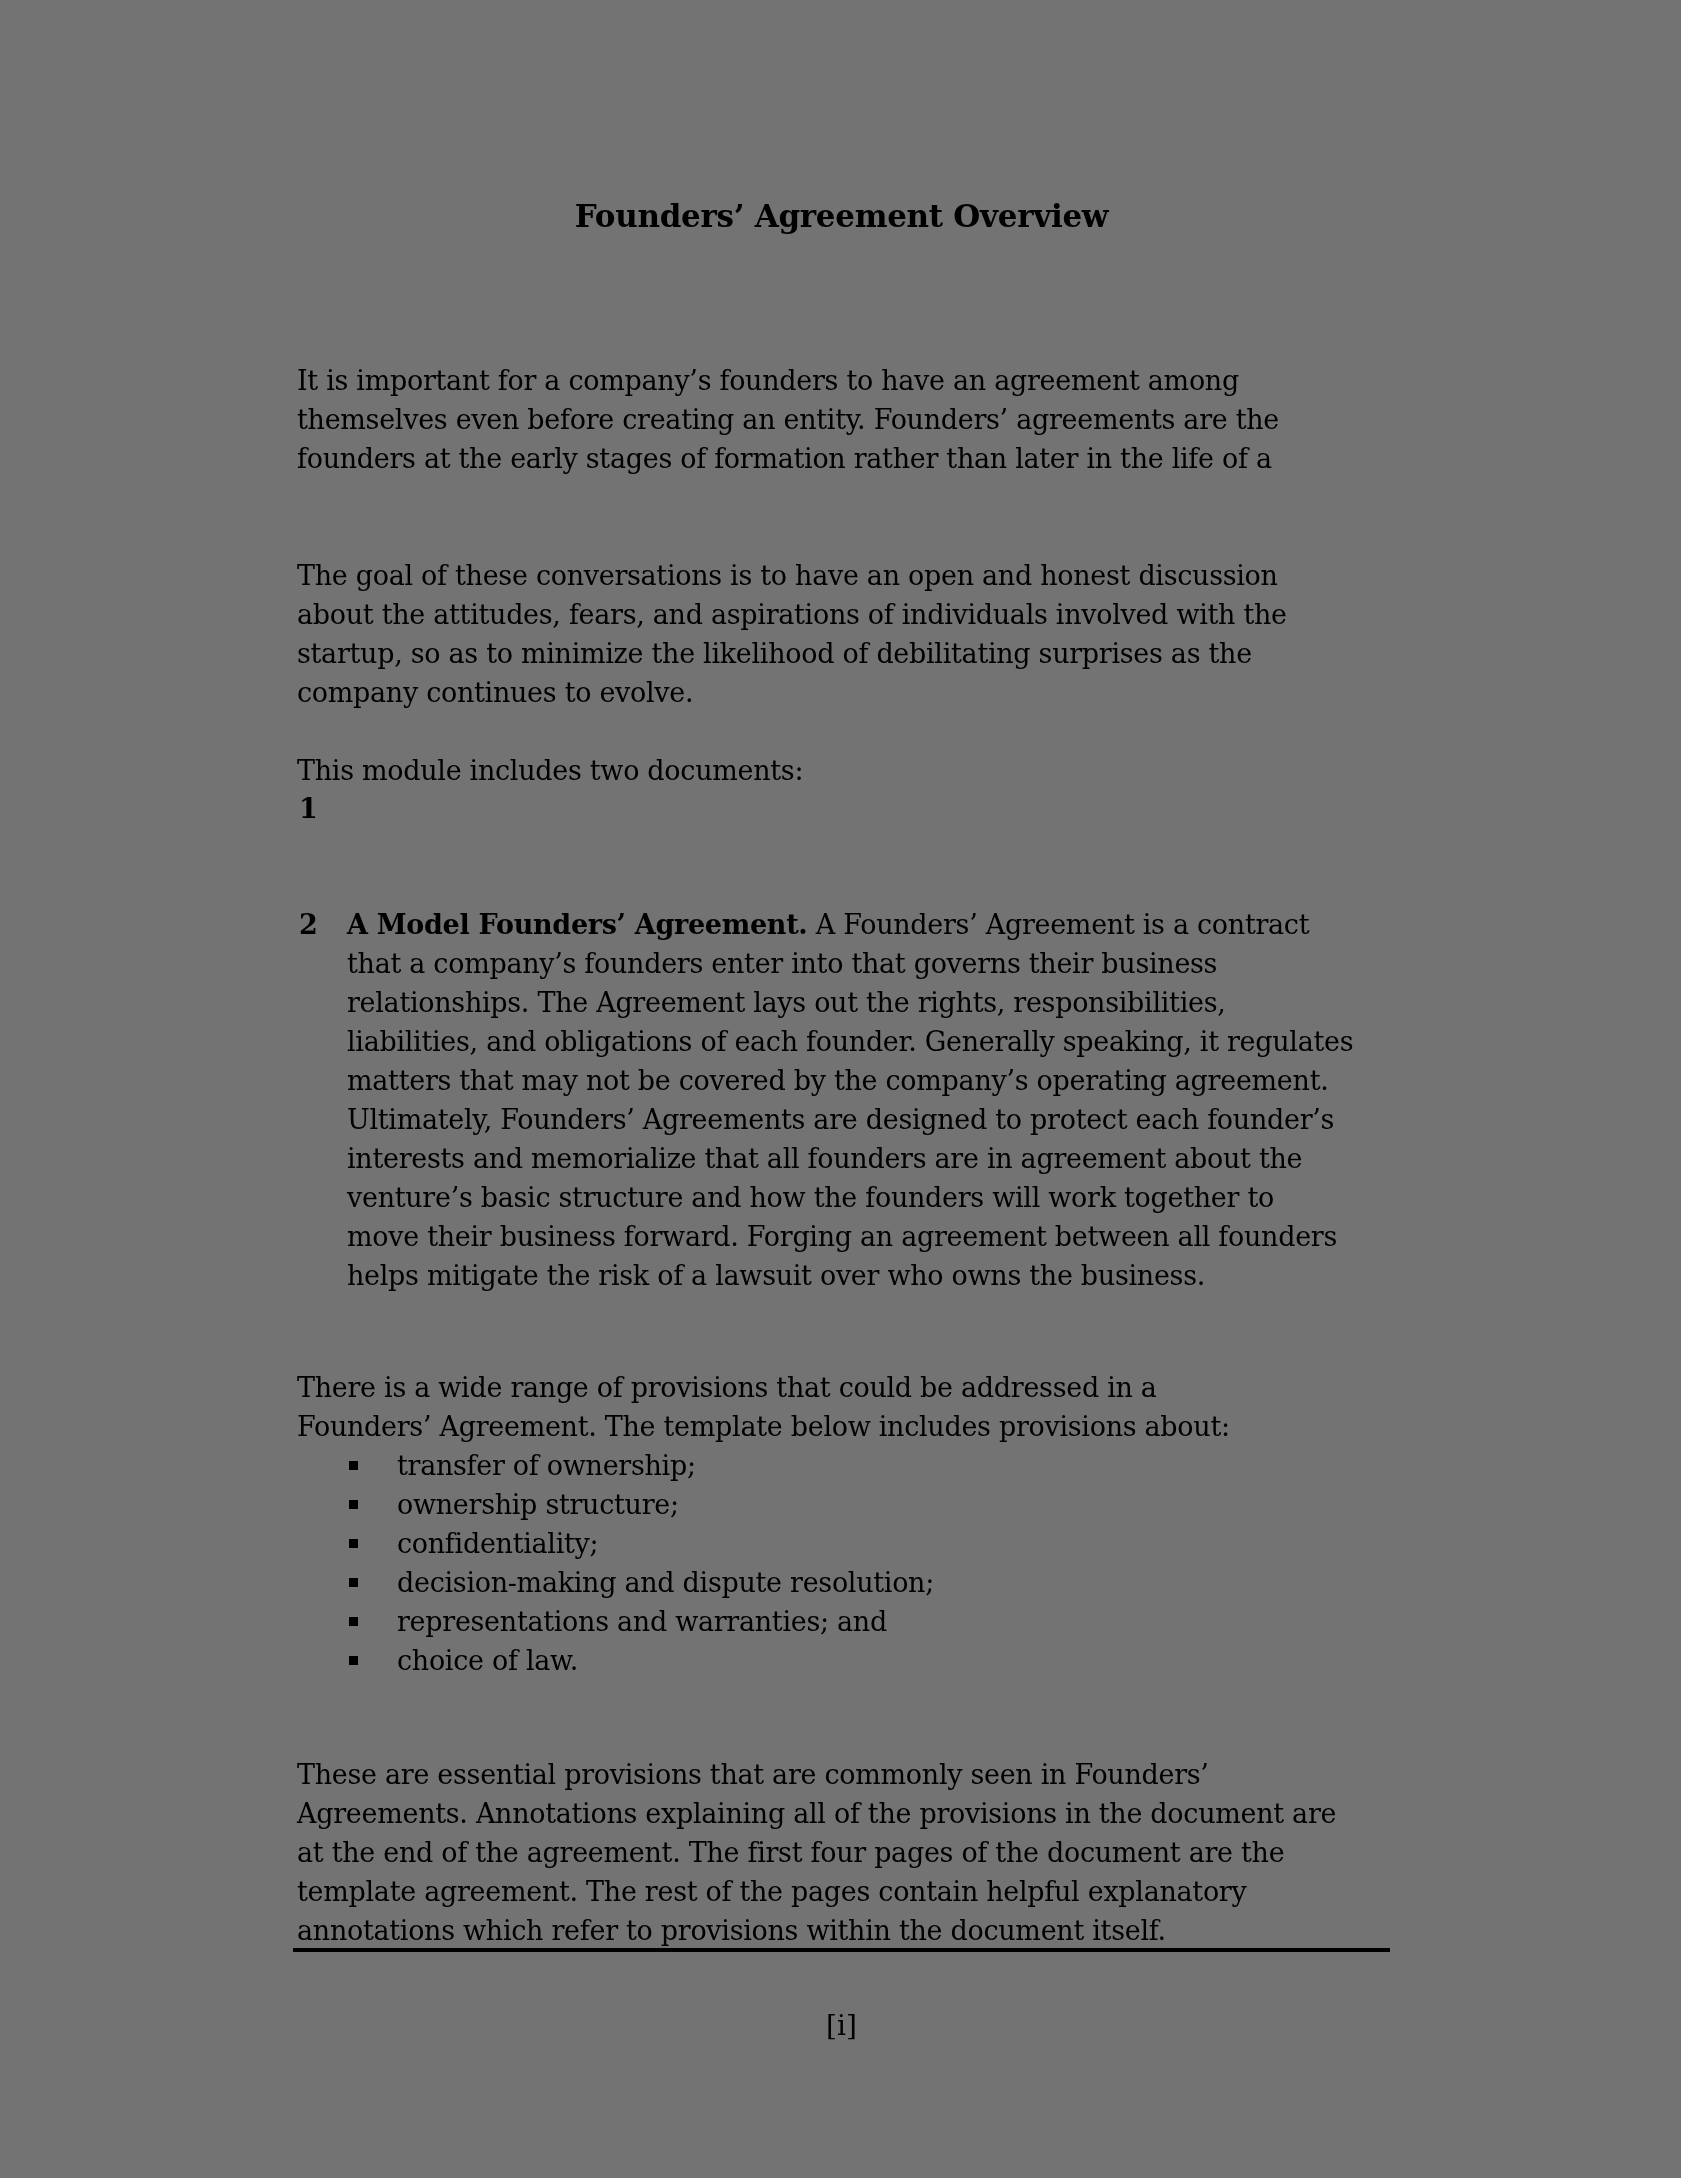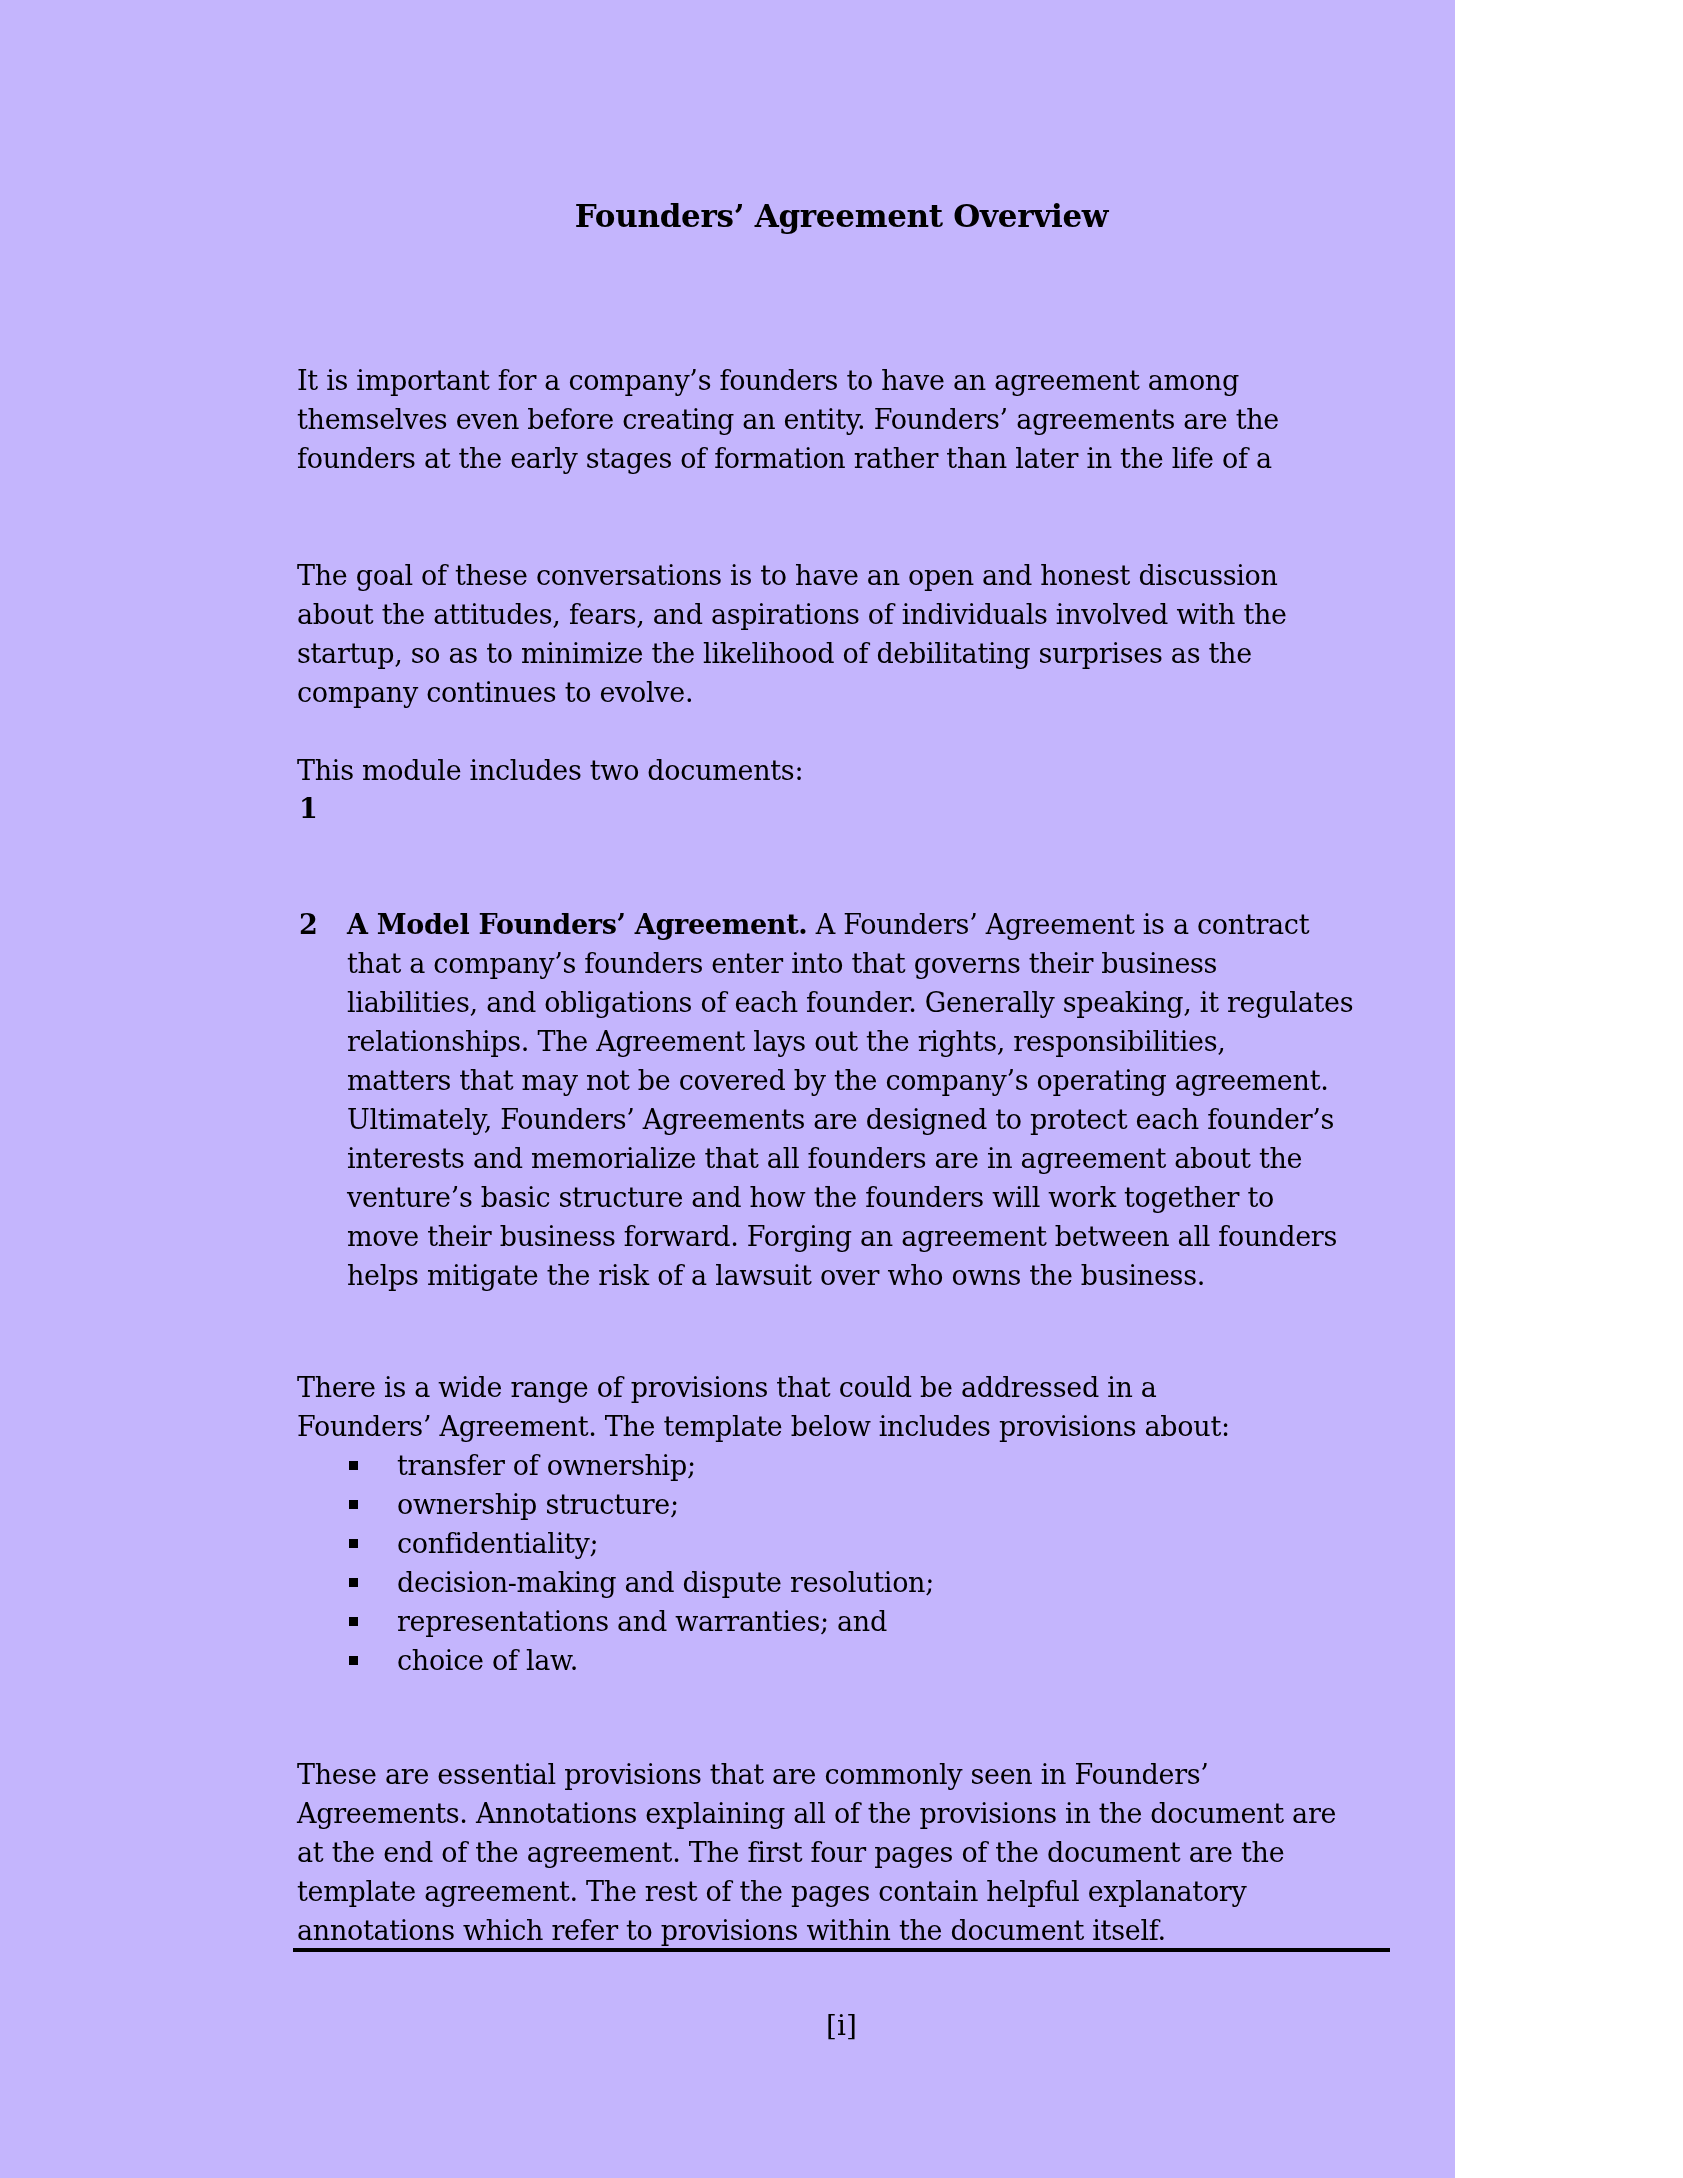--- a/index.html
+++ b/index.html
@@ -1,18 +1,18 @@
 <!DOCTYPE html>
 <html><head>
 <meta charset="utf-8">
 <style>
   html, body { margin: 0; padding: 0; background: #ffffff; }
   body { width: 1683px; height: 2178px; position: relative; overflow: hidden;
          font-family: "DejaVu Serif", "Liberation Serif", serif; color: #000; }
-  .page { position: absolute; left: 0; top: 0; width: 1455px; height: 2178px; background: #c4b5fd; }
+  .page { position: absolute; left: 0; top: 0; width: 1681px; height: 2178px; background: #737373; }
   .title { position: absolute; left: 0; width: 1683px; top: 194px; text-align: center;
            font-weight: bold; font-size: 31px; line-height: 44px; white-space: nowrap; letter-spacing: -0.3px; }
   .block { position: absolute; left: 297px; font-size: 27px; line-height: 39px; letter-spacing: -0.3px; margin-top: 38px; }
   .line { display: block; white-space: nowrap; height: 39px; }
   .num { position: absolute; left: 299px; font-weight: bold; font-size: 27px; line-height: 39px; }
   .item-body { position: absolute; left: 347px; font-size: 27px; line-height: 39px; letter-spacing: -0.3px; }
   .lead { font-weight: bold; }
   .bullets { position: absolute; left: 349px; font-size: 27px; line-height: 39px; letter-spacing: -0.3px; }
   .bullet-row { position: relative; height: 39px; white-space: nowrap; }
   .sq { position: absolute; left: 0; top: 15px; width: 9px; height: 9px; background: #000; }
@@ -44,22 +44,22 @@
   <div class="block" style="top:713px;">
     <span class="line">This module includes two documents:</span>
   </div>
 
   <div class="num" style="top:789px;">1</div>
 
   <div class="num" style="top:905px;">2</div>
   <div class="item-body" style="top:905px;">
     <span class="line"><span class="lead">A Model Founders’ Agreement.</span><span> A Founders’ Agreement is a contract</span></span>
     <span class="line">that a company’s founders enter into that governs their business</span>
+    <span class="line">relationships. The Agreement lays out the rights, responsibilities,</span>
     <span class="line">liabilities, and obligations of each founder. Generally speaking, it regulates</span>
-    <span class="line">relationships. The Agreement lays out the rights, responsibilities,</span>
     <span class="line">matters that may not be covered by the company’s operating agreement.</span>
     <span class="line">Ultimately, Founders’ Agreements are designed to protect each founder’s</span>
     <span class="line">interests and memorialize that all founders are in agreement about the</span>
     <span class="line">venture’s basic structure and how the founders will work together to</span>
     <span class="line">move their business forward. Forging an agreement between all founders</span>
     <span class="line">helps mitigate the risk of a lawsuit over who owns the business.</span>
   </div>
 
   <div class="block" style="top:1330px;">
     <span class="line">There is a wide range of provisions that could be addressed in a</span>

